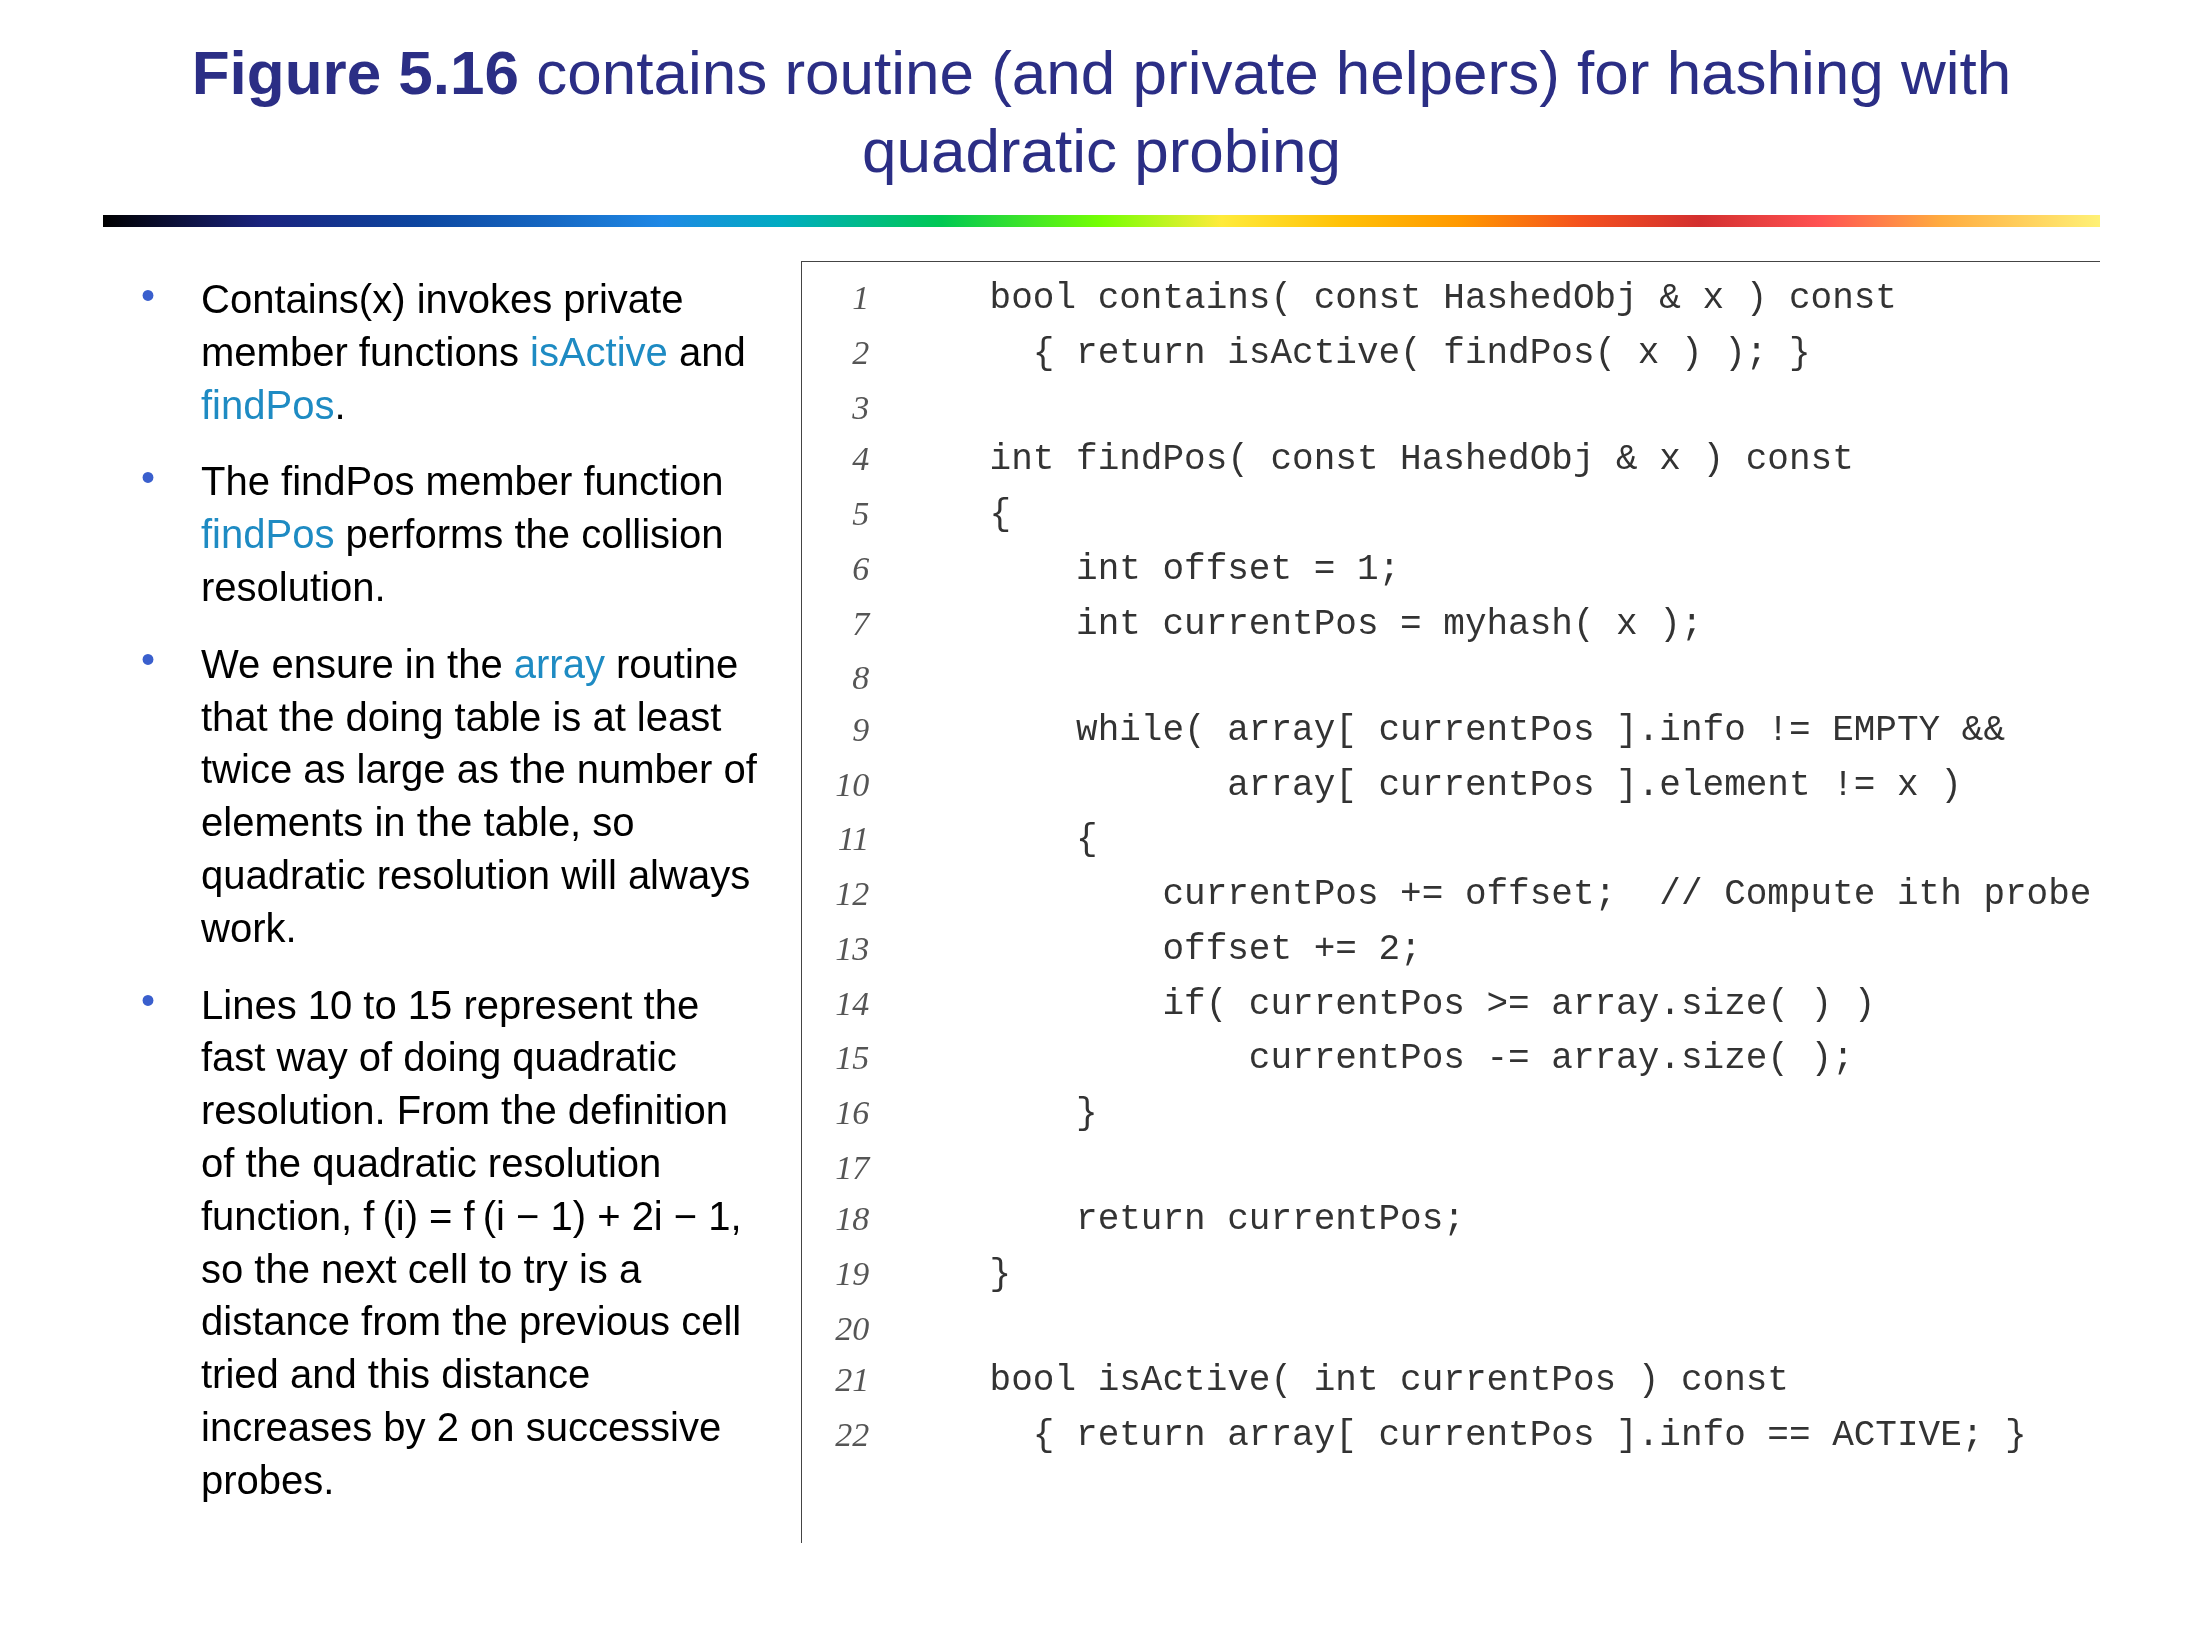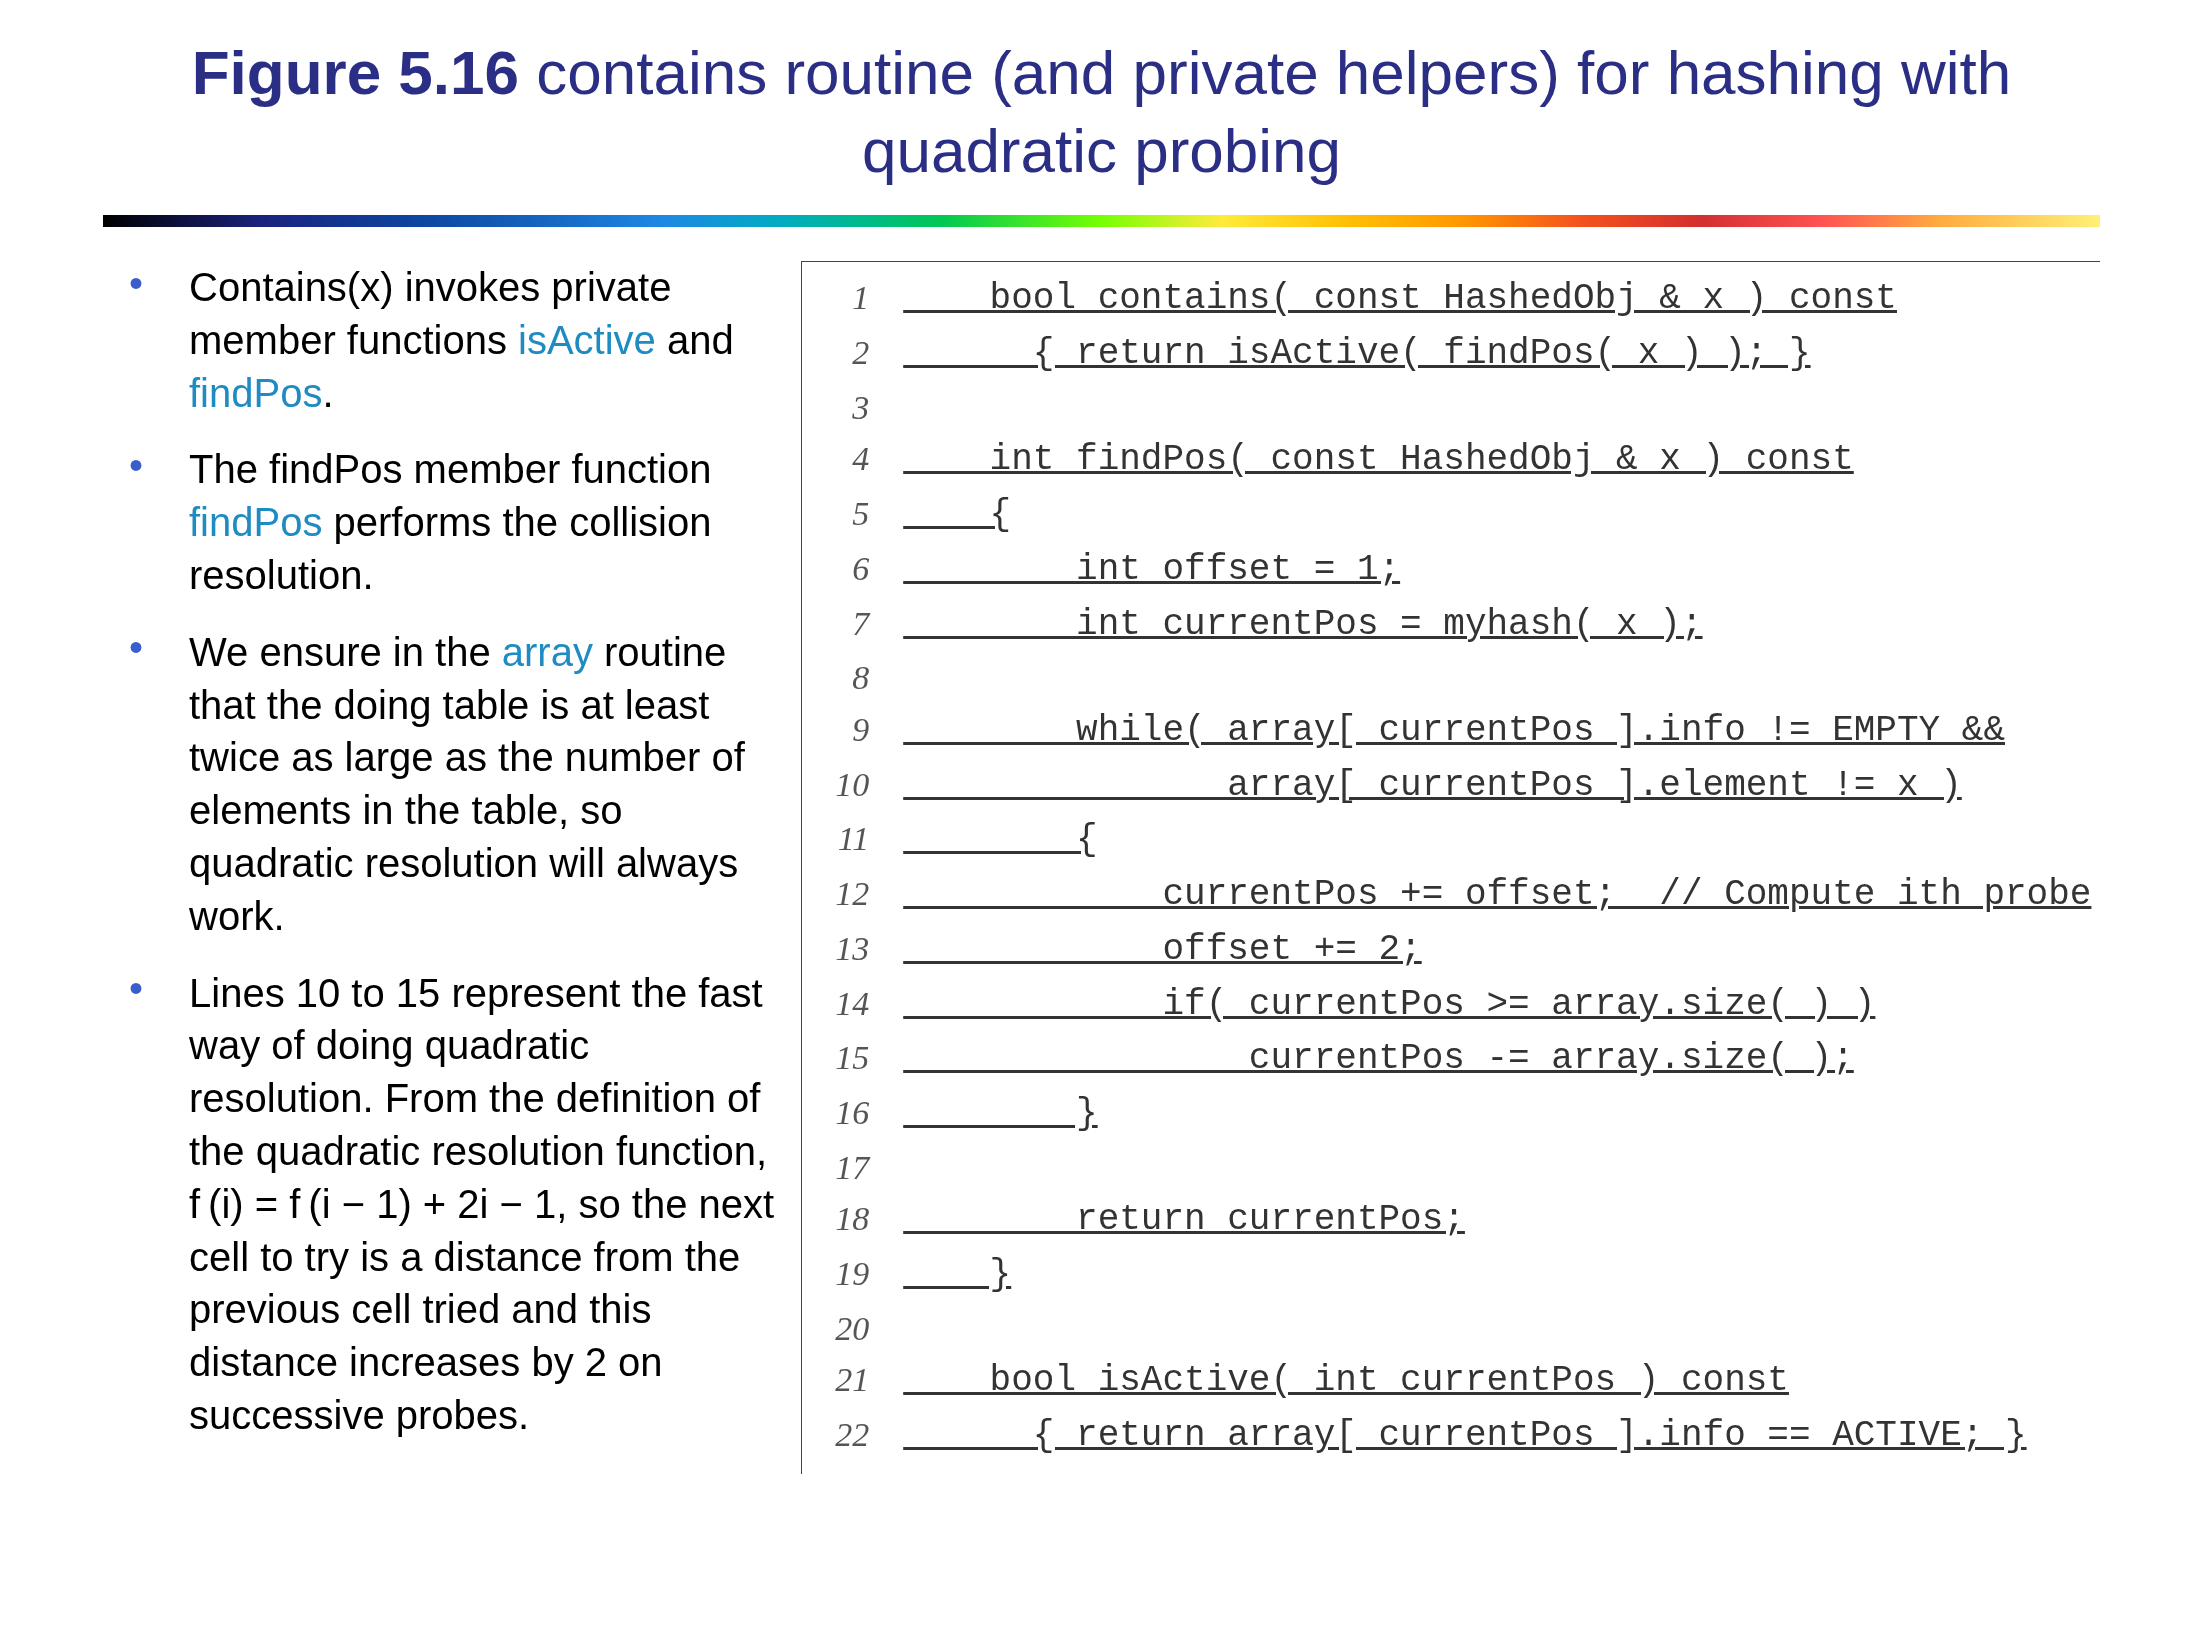--- a/index.html
+++ b/index.html
@@ -52,21 +52,21 @@
   .body {
     display: flex;
     padding: 0 103px 0 129px;
     gap: 26px;
   }
   .left {
     width: 792px;
   }
   ul.bullets {
     list-style: none;
-    margin: 0;
+    margin: 12px;
     padding: 0;
   }
   ul.bullets > li {
     position: relative;
     padding: 0 0 24px 60px;
     font-size: 40px;
     line-height: 1.32;
     color: #000;
   }
   ul.bullets > li::before {
@@ -104,21 +104,20 @@
     text-align: right;
     font-family: Georgia, "Times New Roman", serif;
     font-style: italic;
     font-size: 34px;
     color: #555;
     padding-right: 34px;
     flex-shrink: 0;
   }
   .codeblock .txt {
     flex: 1;
-    text-decoration: underline;
   }
 </style>
 </head>
 <body>
 
 <div class="slide">
 
   <div class="title">
     <span class="figref">Figure 5.16</span><span> contains routine (and private helpers) for hashing with quadratic probing</span>
   </div>

